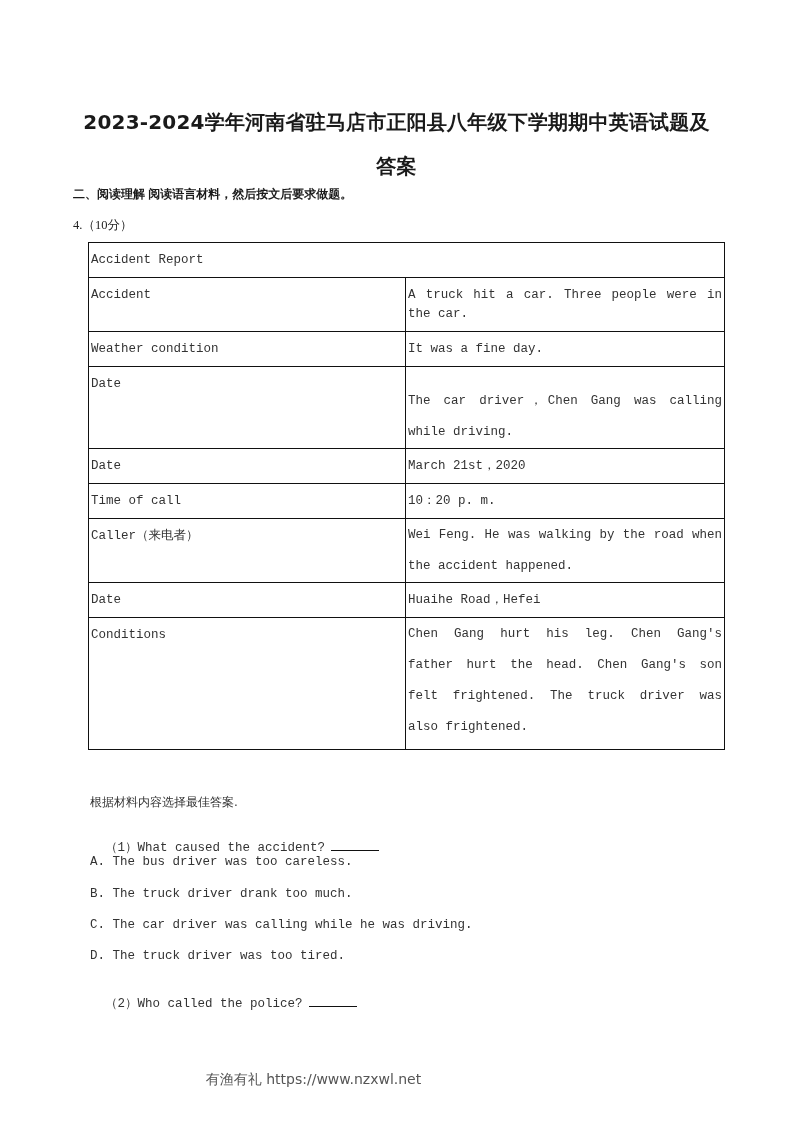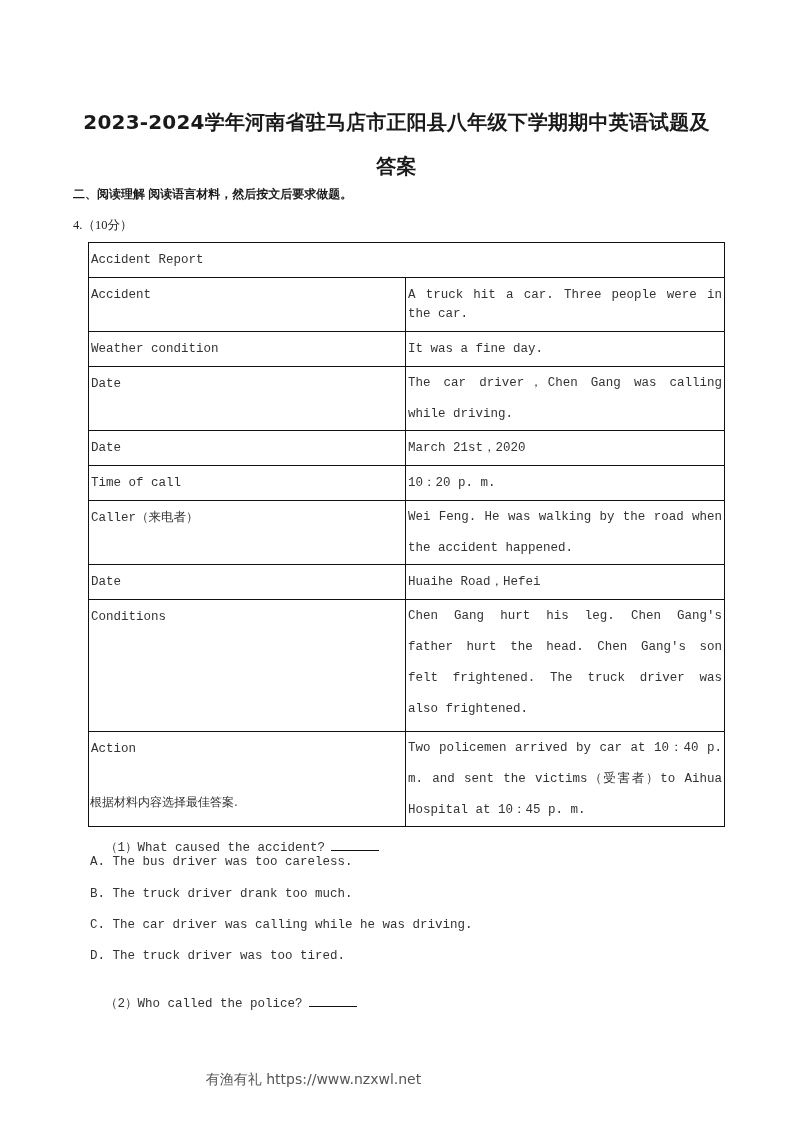--- a/index.html
+++ b/index.html
@@ -84,21 +84,21 @@
         </td>
   </tr>
   <tr>
     <td class="single"><span>Weather condition</span></td>
     <td class="single">
           <span class="cell-text">It was a fine day.</span>
         </td>
   </tr>
   <tr>
     <td class="single"><span>Date</span></td>
-    <td style="padding-top:1px;padding-bottom:0;margin-left:28px;">
+    <td style="padding-top:19px;padding-bottom:0;margin-left:28px;">
           <span class="cell-text">The car driver，Chen Gang was calling while driving.</span>
         </td>
   </tr>
   <tr>
     <td class="single"><span>Date</span></td>
     <td class="single">
           <span class="cell-text">March 21st，2020</span>
         </td>
   </tr>
   <tr>
@@ -118,26 +118,20 @@
     <td class="single">
           <span class="cell-text">Huaihe Road，Hefei</span>
         </td>
   </tr>
   <tr>
     <td class="single"><span>Conditions</span></td>
     <td style="padding-top:1px;padding-bottom:6px;">
           <span class="cell-text">Chen Gang hurt his leg. Chen Gang's father hurt the head. Chen Gang's son felt frightened. The truck driver was also frightened.</span>
         </td>
   </tr>
-  <tr>
-    <td class="single"><span>Action</span></td>
-    <td style="padding-top:1px;padding-bottom:0;">
-          <span class="cell-text">Two policemen arrived by car at 10：40 p. m. and sent the victims（受害者）to Aihua Hospital at 10：45 p. m.</span>
-        </td>
-  </tr>
 </tbody>
   </table>
 
 <div class="instr">根据材料内容选择最佳答案.</div>
 
 <div class="q-line" style="top:824px;">
   <span>（1）What caused the accident?</span><span class="blank"></span>
 </div>
 <div class="q-line" style="top:855px;">A. The bus driver was too careless.</div>
 <div class="q-line" style="top:887px;">B. The truck driver drank too much.</div>

